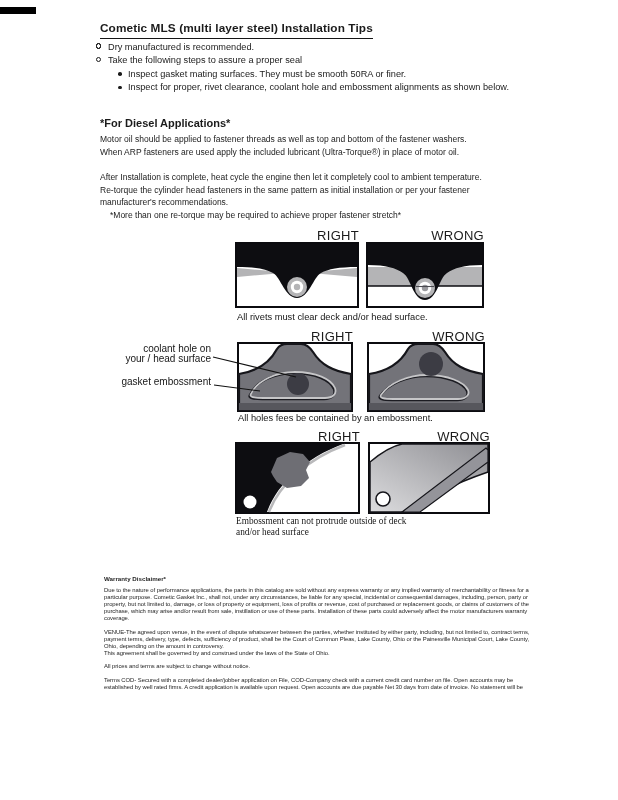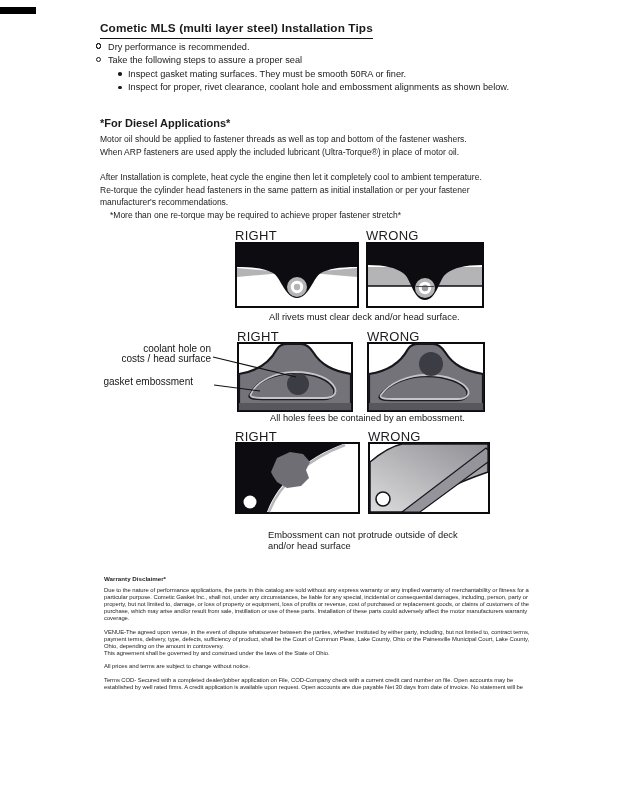--- a/index.html
+++ b/index.html
@@ -18,49 +18,49 @@
            border-radius:50%;}
   .sub{position:relative;padding-left:10px;margin-left:22px;}
   .sub .mk2{position:absolute;left:0;top:4.6px;width:3.6px;height:3.6px;background:#1b1b1b;border-radius:50%;}
 
   .diesel-h{position:absolute;left:100px;top:117px;font-size:11px;font-weight:bold;}
   .para{position:absolute;left:100px;width:384px;font-size:8.5px;line-height:12.6px;}
   .p1{top:133px;}
   .p2{top:171px;}
   .pnote{top:209px;margin-left:10px;}
 
-  .dg-label{position:absolute;font-size:13px;letter-spacing:.3px;text-align:left;color:#1b1b1b;}
+  .dg-label{position:absolute;font-size:13px;letter-spacing:.3px;text-align:right;color:#1b1b1b;}
   .panel{position:absolute;}
   .panel svg{display:block;}
-  .caption{position:absolute;font-size:9.3px;line-height:11px;color:#161616;margin-left:32px;}
+  .caption{position:absolute;font-size:9.3px;line-height:11px;color:#161616;}
 
   .side-label{position:absolute;font-size:10px;line-height:10.4px;text-align:right;color:#161616;}
   .lbl-coolant{left:118px;top:344px;width:93px;}
-  .lbl-emboss{left:100px;top:377px;width:93px;}
+  .lbl-emboss{left:118px;top:377px;width:93px;}
   .leader-svg{position:absolute;left:120px;top:344px;z-index:6;pointer-events:none;}
 
   .disc{position:absolute;left:104px;top:575px;width:430px;color:#1f1f1f;}
   .disc-h{font-size:6.2px;font-weight:bold;margin:0 0 5px 0;}
   .fine{font-size:5.9px;line-height:7px;letter-spacing:-0.05px;margin:0 0 6.5px 0;white-space:pre-line;}
 
   .footer-code{position:absolute;left:389px;top:758px;font-size:11px;color:#7f1d1d;}
 </style>
 </head>
 <body>
 
 <div class="page">
 
   <div class="print-mark pm-top"></div>
   <div class="print-mark pm-bottom"></div>
 
   <div class="title">Cometic MLS (multi layer steel) Installation Tips</div>
 
   <div class="bullets">
     <div class="blt"><span class="mk"></span></div>
-    <div class="blt"><span class="mk"></span><span>Dry performance is recommended.</span></div>
+    <div class="blt"><span class="mk"></span><span>Dry manufactured is recommended.</span></div>
     <div class="blt"><span class="mk"></span><span>Take the following steps to assure a proper seal</span></div>
     <div class="sub"><span class="mk2"></span><span>Inspect gasket mating surfaces.  They must be smooth 50RA or finer.</span></div>
     <div class="sub"><span class="mk2"></span><span>Inspect for proper, rivet clearance, coolant hole and embossment alignments as shown below.</span></div>
   </div>
 
   <div class="diesel-h">*For Diesel Applications*</div>
   <div class="para p2">After Installation is complete, heat cycle the engine then let it completely cool to ambient temperature. Re-torque the cylinder head fasteners in the same pattern as initial installation or per your fastener manufacturer's recommendations.</div>
   <div class="para p1">Motor oil should be applied to fastener threads as well as top and bottom of the fastener washers. When ARP fasteners are used apply the included lubricant (Ultra-Torque®) in place of motor oil.</div>
   <div class="para pnote">*More than one re-torque may be required to achieve proper fastener stretch*</div>
 
@@ -91,21 +91,21 @@
       <line x1="50" y1="44.5" x2="68" y2="44.5" stroke="#4a4a50" stroke-width="1.1"></line>
     </svg>
   </div>
   <div class="caption" style="left:237px;top:312px;">All rivets must clear deck and/or head surface.</div>
 
   <div class="dg-label" style="left:237px;top:329px;width:116px;">RIGHT</div>
   <div class="dg-label" style="left:367px;top:329px;width:118px;">WRONG</div>
 
   <div class="side-label lbl-coolant">
     <div>coolant hole on</div>
-    <div>costs / head surface</div>
+    <div>your / head surface</div>
   </div>
   <div class="side-label lbl-emboss">gasket embossment</div>
 
   <svg class="leader-svg" width="185" height="55" viewBox="0 0 185 55">
     <line x1="93" y1="13" x2="176" y2="33" stroke="#111" stroke-width="1.1"></line>
     <line x1="94" y1="41" x2="140" y2="47" stroke="#111" stroke-width="1.1"></line>
   </svg>
 
   <div class="panel" style="left:237px;top:342px;">
     <svg width="116" height="70" viewBox="0 0 116 70">
@@ -148,21 +148,21 @@
           <stop offset="0" stop-color="#dcdcde"></stop>
           <stop offset="1" stop-color="#8f8f94"></stop>
         </linearGradient>
       </defs>
       <rect x="1" y="1" width="120" height="70" fill="#ffffff" stroke="#0b0b0f" stroke-width="2"></rect>
       <path d="M2,20 C14,10 24,4 34,2 H120 V30 C85,42 58,56 46,70 H2 Z" fill="url(#g3)" stroke="#15151a" stroke-width="1.5"></path>
       <polygon points="34,70 118,6 120,8 120,20 52,70" fill="#94949a" stroke="#15151a" stroke-width="1.2"></polygon>
       <circle cx="15" cy="57" r="7" fill="#ffffff" stroke="#15151a" stroke-width="1.6"></circle>
     </svg>
   </div>
-  <div class="caption" style="left:236px;top:530px;width:240px;">
+  <div class="caption" style="left:236px;top:516px;width:240px;font-family:Liberation Serif, serif;">
     <div>Embossment can not protrude outside of deck</div>
     <div>and/or head surface</div>
   </div>
 
   <div class="disc">
     <p class="disc-h">Warranty Disclaimer*</p>
     <p class="fine">Due to the nature of performance applications, the parts in this catalog are sold without any express warranty or any implied warranty of merchantability or fitness for a particular purpose.  Cometic Gasket Inc., shall not, under any circumstances, be liable for any special, incidental or consequential damages, including, person, party or property, but not limited to, damage, or loss of property or equipment, loss of profits or revenue, cost of purchased or replacement goods, or claims of customers of the purchase, which may arise and/or result from sale, instillation or use of these parts.  Installation of these parts could adversely affect the motor manufacturers warranty coverage.</p>
     <p class="fine">VENUE-The agreed upon venue, in the event of dispute whatsoever between the parties, whether instituted by either party, including, but not limited to, contract terms, payment terms, delivery, type, defects, sufficiency of product, shall be the Court of Common Pleas, Lake County, Ohio or the Painesville Municipal Court, Lake County, Ohio, depending on the amount in controversy.
 This agreement shall be governed by and construed under the laws of the State of Ohio.</p>
     <p class="fine">All prices and terms are subject to change without notice.</p>

